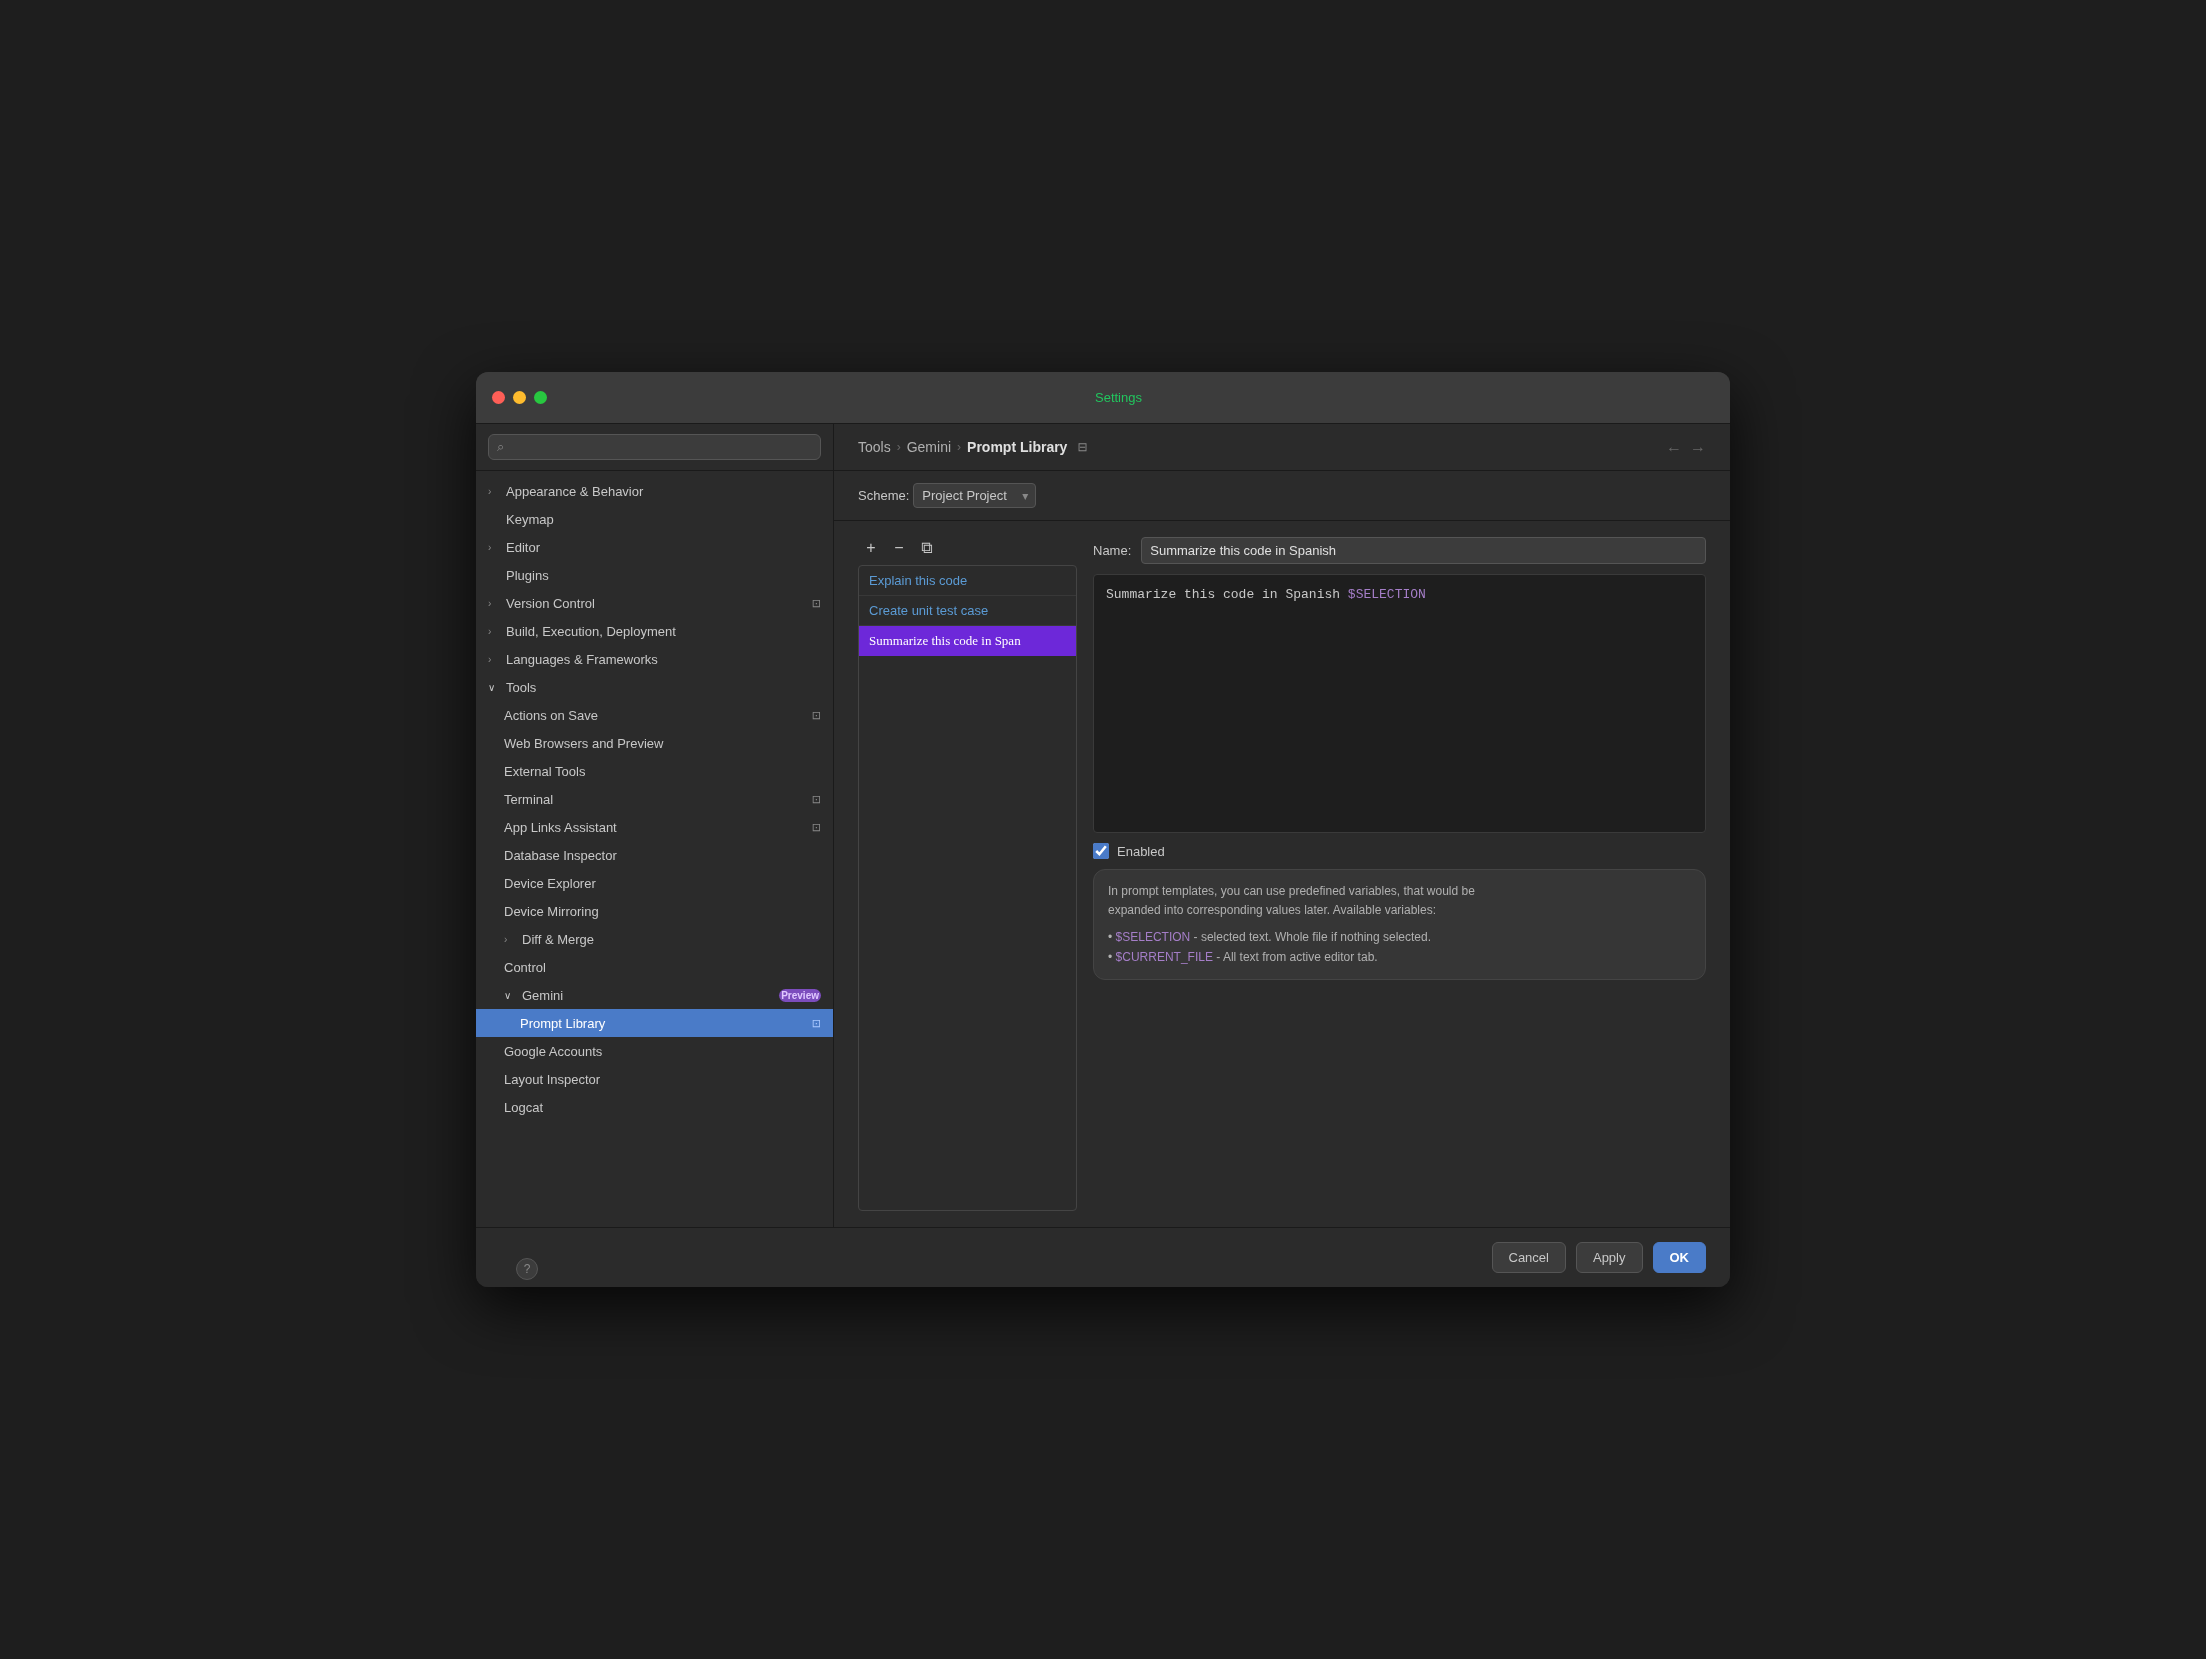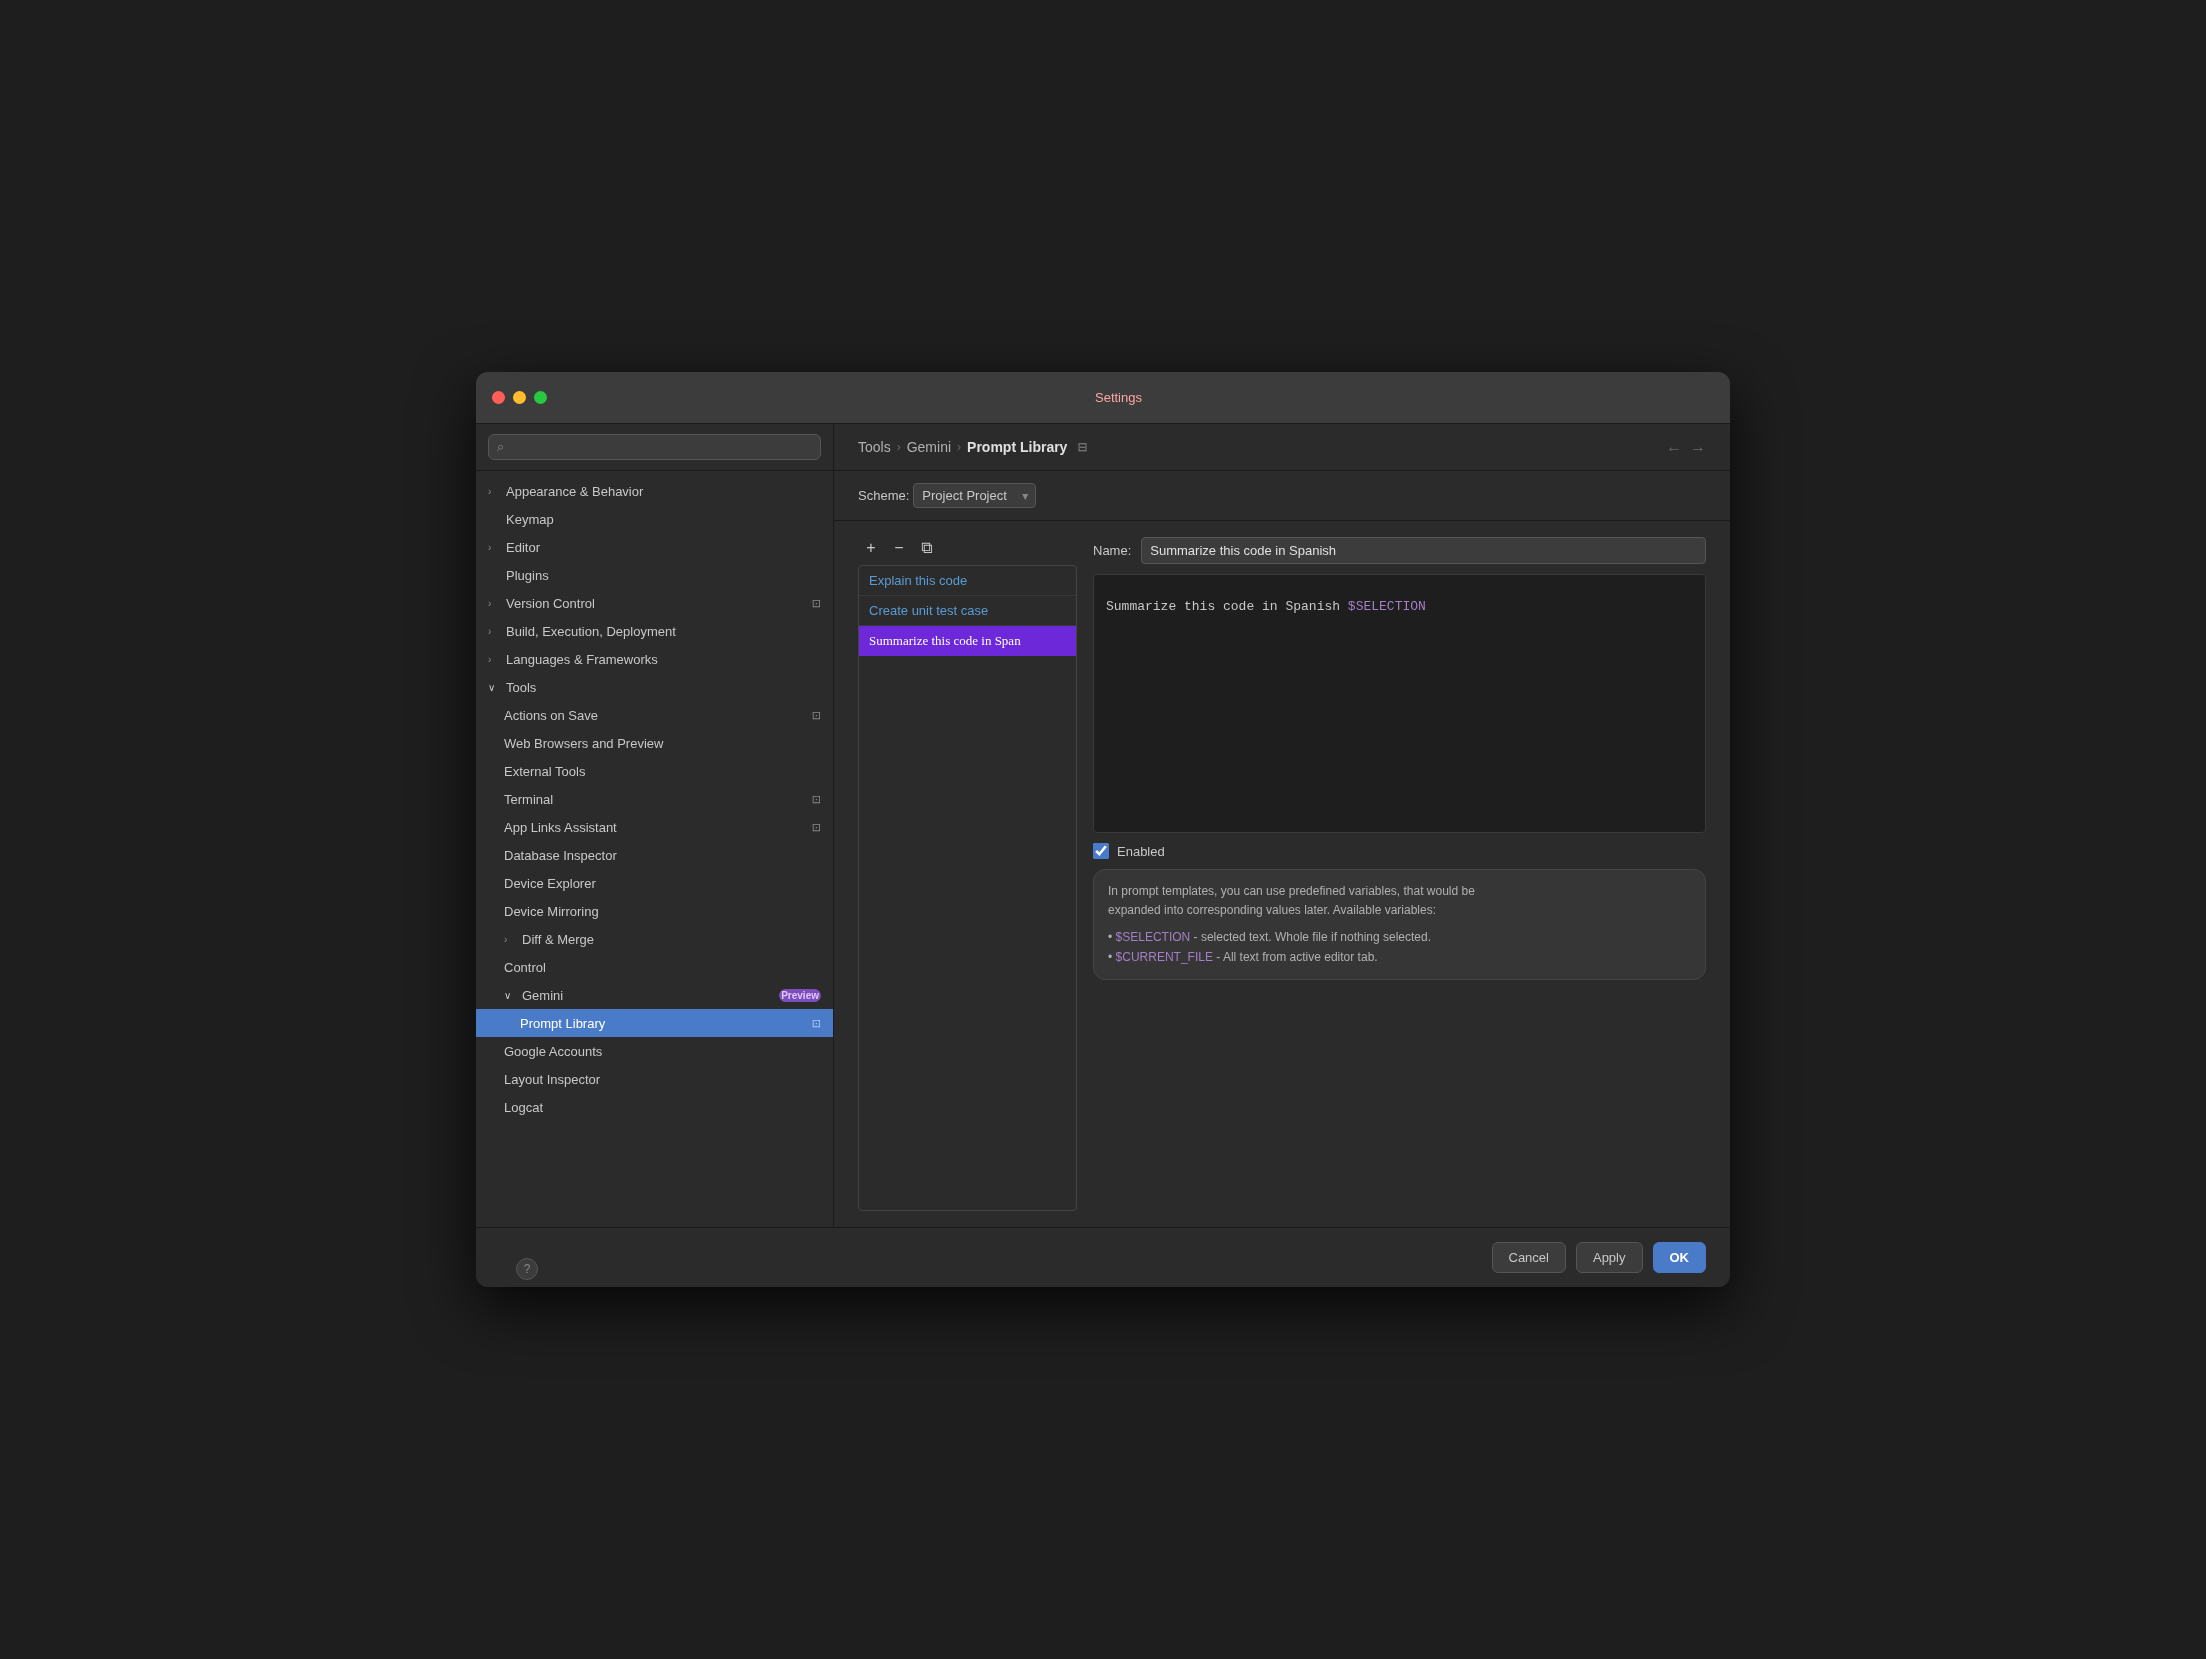--- a/index.html
+++ b/index.html
@@ -42,21 +42,21 @@
     }
     .traffic-light {
       width: 13px;
       height: 13px;
       border-radius: 50%;
     }
     .tl-red { background: #ff5f57; }
     .tl-yellow { background: #febc2e; }
     .tl-green { background: #28c840; }
     .titlebar-title {
-      color: #fca5a5;
+      color: #22c55e;
       font-size: 13px;
       font-weight: 500;
       margin-left: 31px;
     }
     
     .main-content {
       display: flex;
       flex: 1;
       overflow: hidden;
     }
@@ -550,21 +550,21 @@
         </div>
 
         <div class="detail-panel">
 
           <div class="name-row">
             <span class="name-label">Name:</span>
             <input class="name-input" type="text" value="Summarize this code in Spanish" style="">
           </div>
 
           <div style="position:relative;">
-            <div style="background:#1e1e1e; border:1px solid #3a3a3a; border-radius:4px; padding:22px 12px; font-family:'Courier New',monospace; font-size:13px; color:#c8c8c8; min-height:259px; line-height:1.5;">
+            <div style="background:#1e1e1e; border:1px solid #3a3a3a; border-radius:4px; padding:10px 12px; font-family:'Courier New',monospace; font-size:13px; color:#c8c8c8; min-height:259px; line-height:1.5;">
               <span>Summarize this code in Spanish </span><span class="keyword">$SELECTION</span>
             </div>
           </div>
 
           <div class="enabled-row">
             <input type="checkbox" class="checkbox-enabled" checked="" style="">
             <span class="enabled-label">Enabled</span>
           </div>
 
           <div class="info-box">

